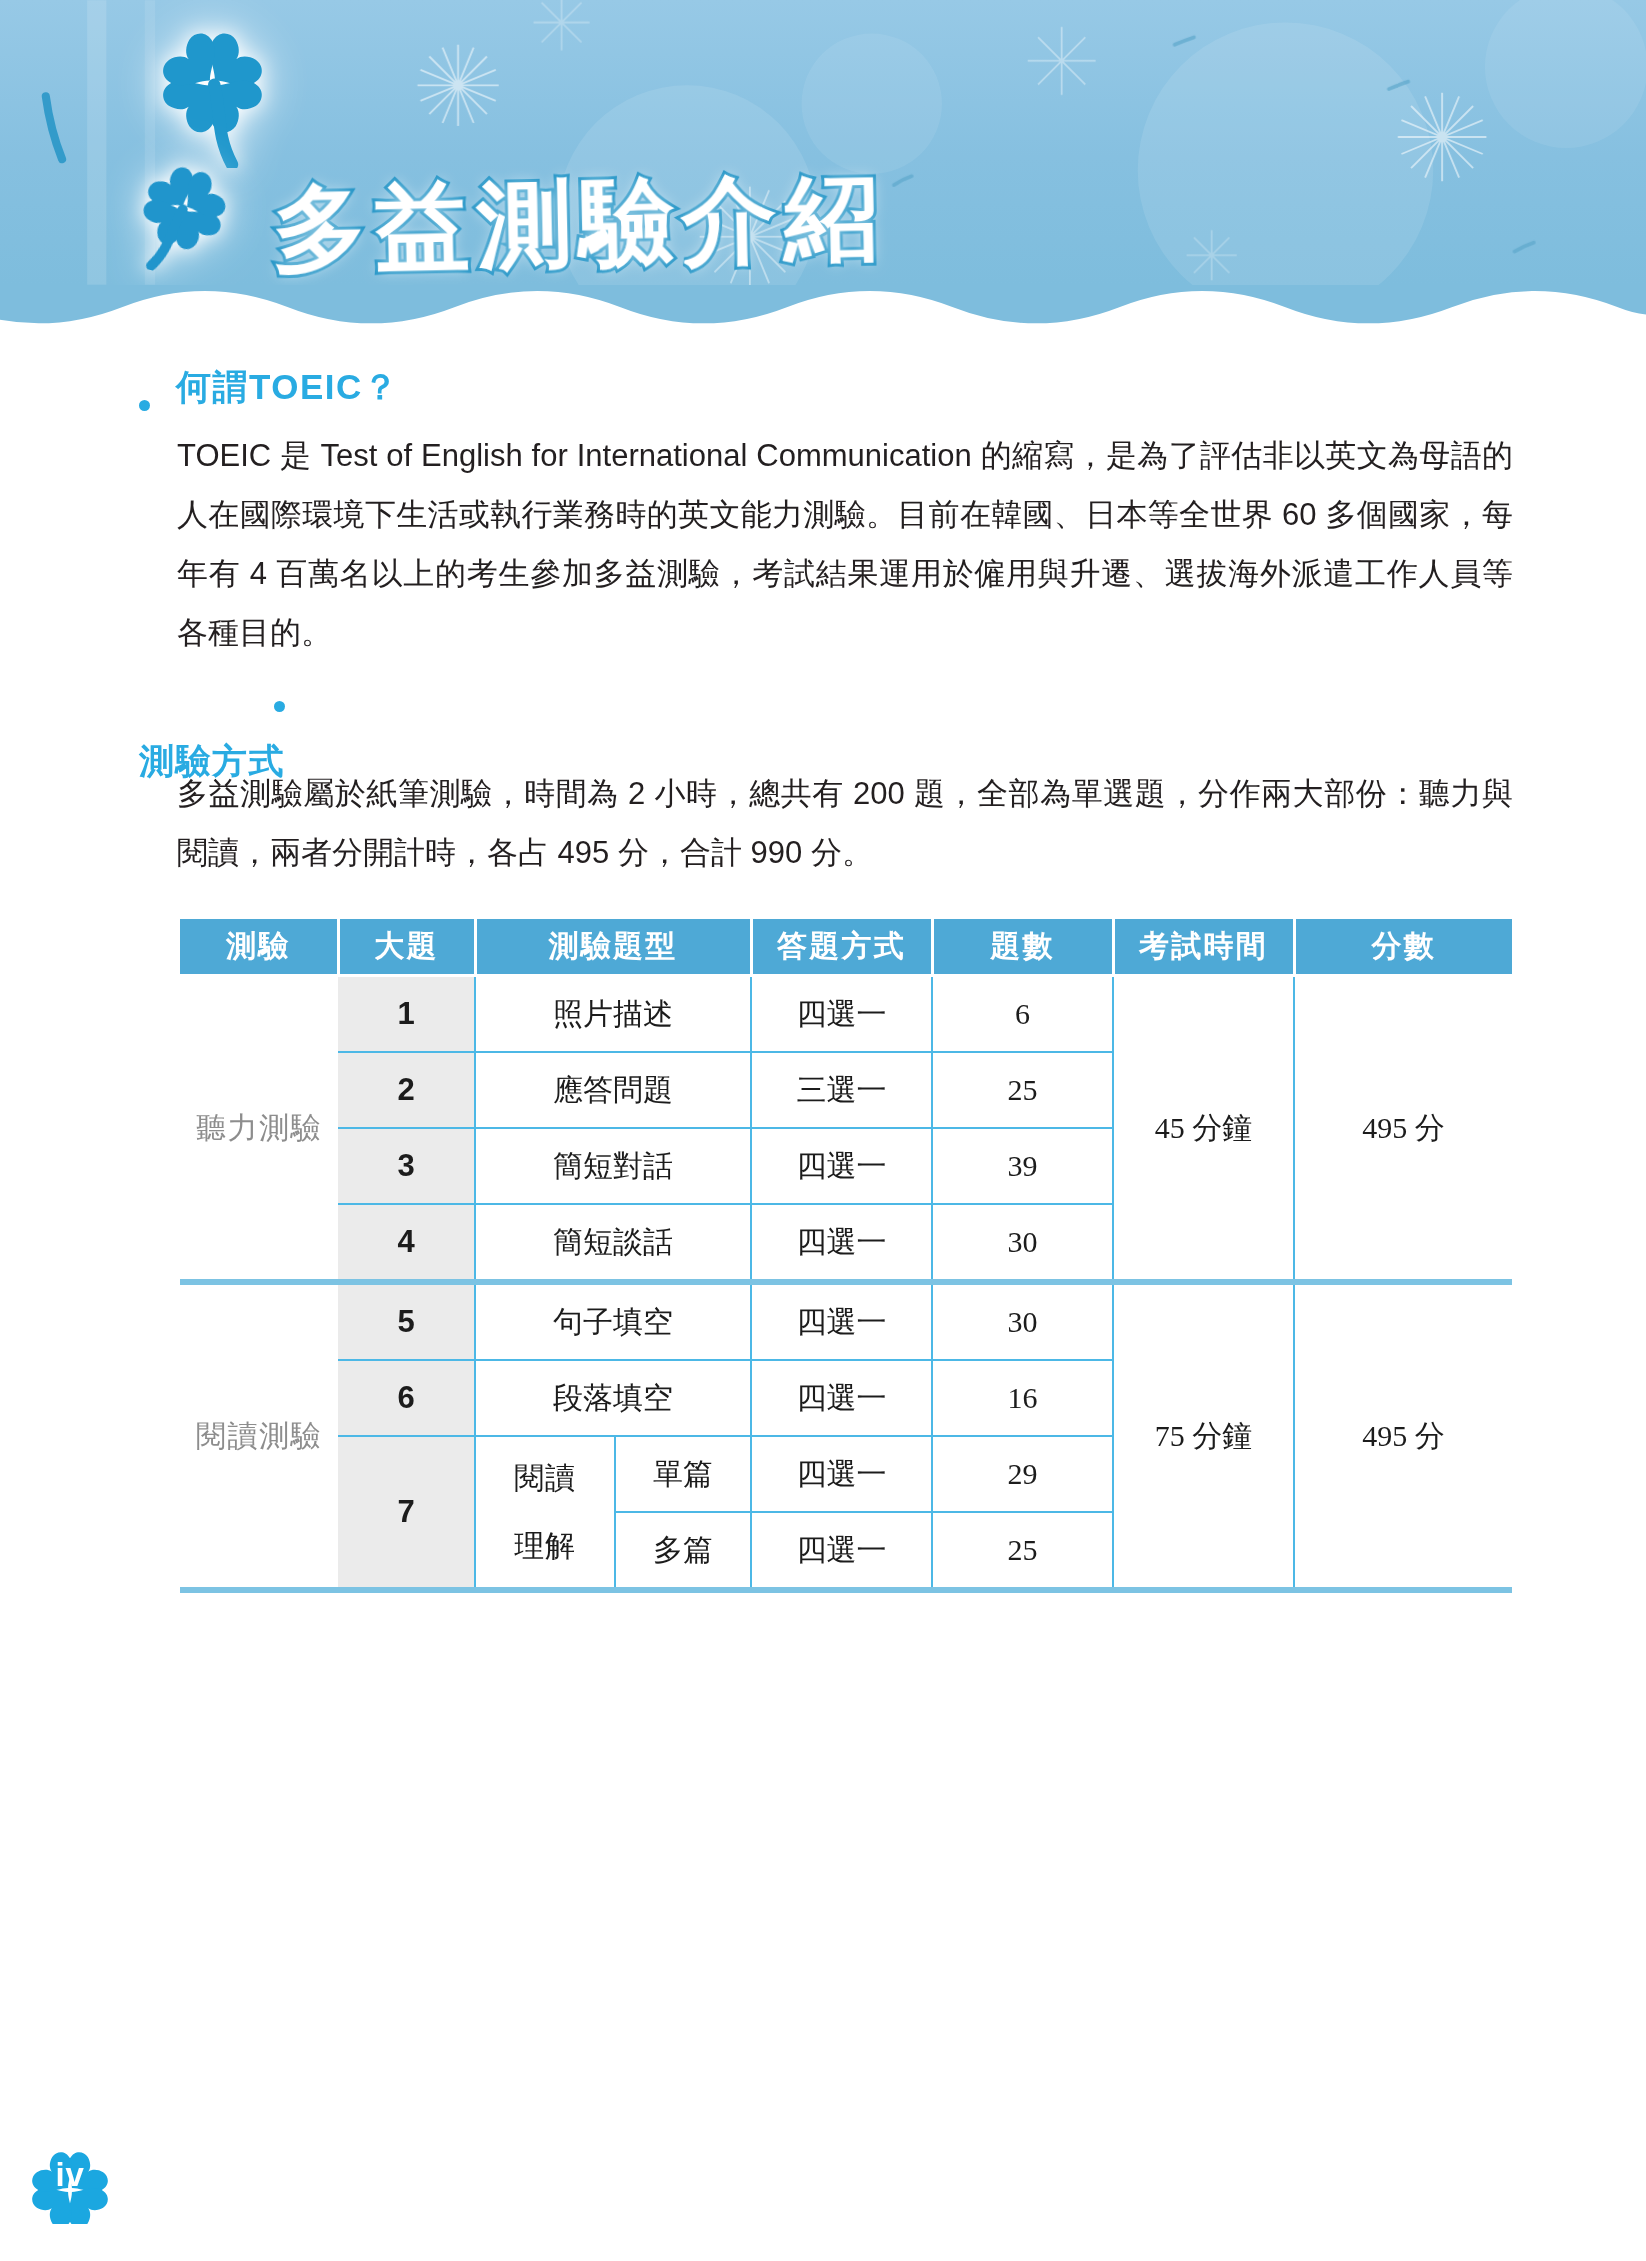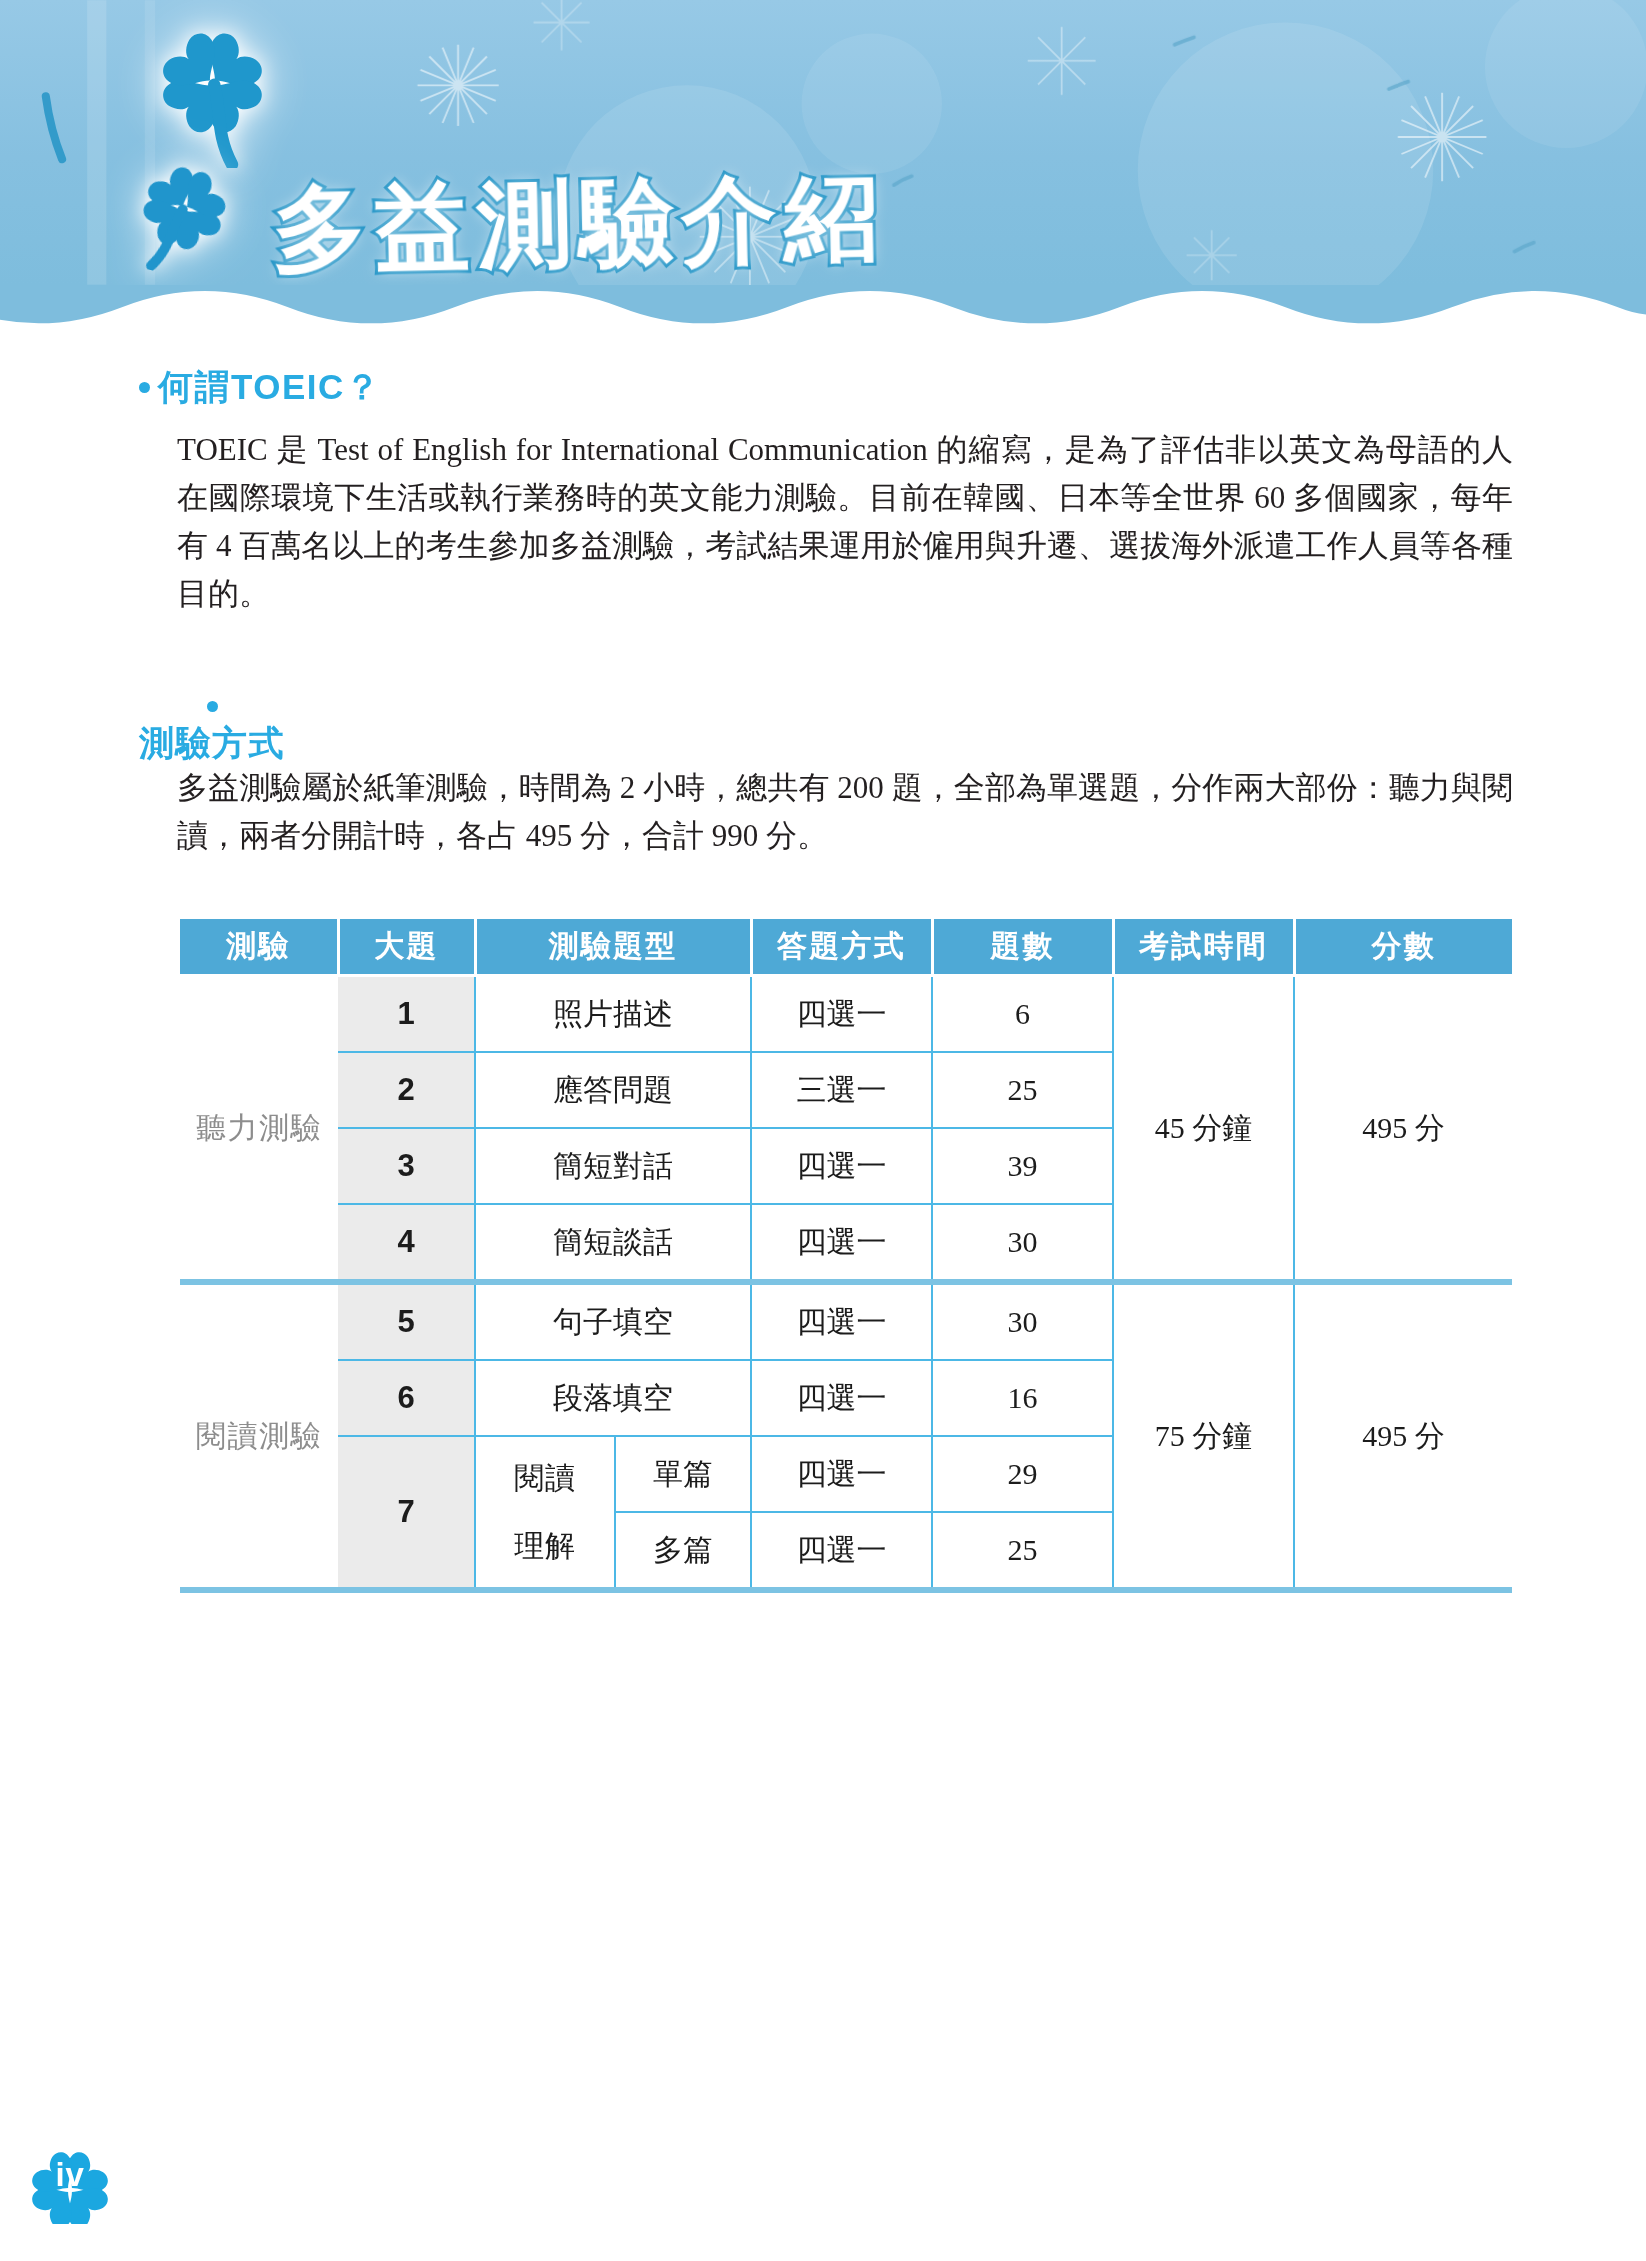--- a/index.html
+++ b/index.html
@@ -24,31 +24,31 @@
   .banner-title{
     position:absolute;left:272px;top:176px;
     font-size:95px;font-weight:900;letter-spacing:7.4px;line-height:1;
     color:#ffffff;-webkit-text-stroke:6px #1f93c6;paint-order:stroke fill;
     transform:rotate(-1.2deg);white-space:nowrap;
     text-shadow:0 0 13.3px rgba(255,255,255,.55);
   }
 
   
   .section-heading{
-    position:absolute;left:139px;display:flex;align-items:center;gap:8px;
+    position:absolute;left:139px;display:flex;align-items:flex-end;gap:26px;
     font-size:35px;font-weight:600;color:#29abe2;letter-spacing:1.5px;
   }
   .section-heading .dot{width:11px;height:11px;border-radius:50%;background:#29abe2;flex:0 0 auto;}
   .h1{top:364px;} .h2{top:701px;flex-direction:column;}
 
   
   .para{
     position:absolute;left:177px;width:1336px;
-    font-family:Liberation Serif, serif;
-    font-size:31px;line-height:48px;text-align:justify;color:#231f20;
+    font-family:Liberation Sans, sans-serif;
+    font-size:31px;line-height:59px;text-align:justify;color:#231f20;
   }
   .p1{top:426px;} .p2{top:764px;}
 
   
   .toeic-table{position:absolute;left:180px;top:919px;border-collapse:collapse;table-layout:fixed;}
   .toeic-table th,.toeic-table td{padding:0;text-align:center;vertical-align:middle;}
   .toeic-table th{
     background:#4ea9d6;color:#ffffff;font-size:30px;font-weight:600;letter-spacing:2.2px;
     height:55px;border-right:3.7px solid #ffffff;border-bottom:3.7px solid #ffffff;margin-top:32px;
   }

